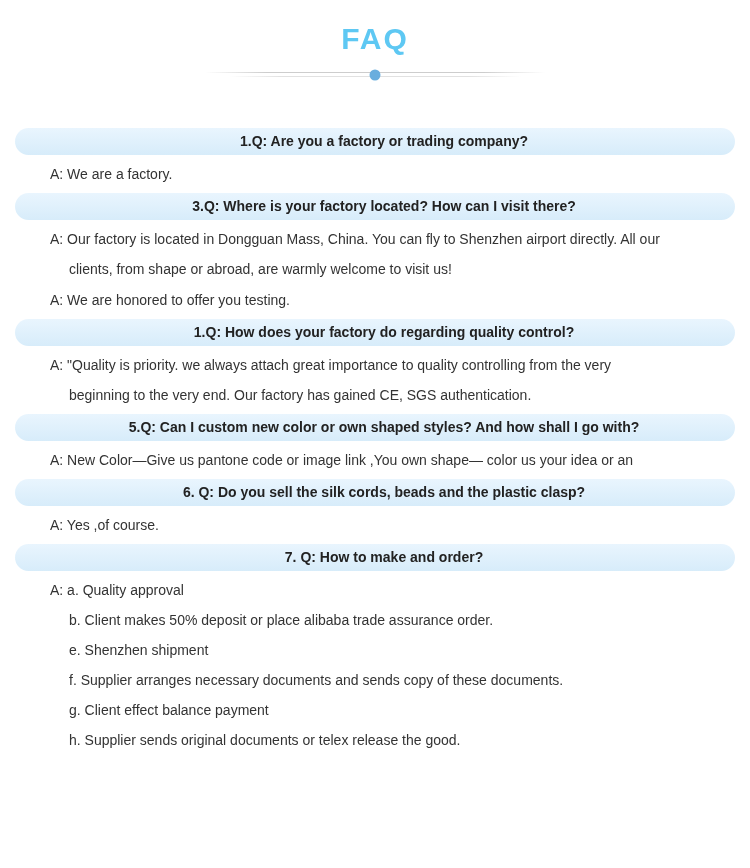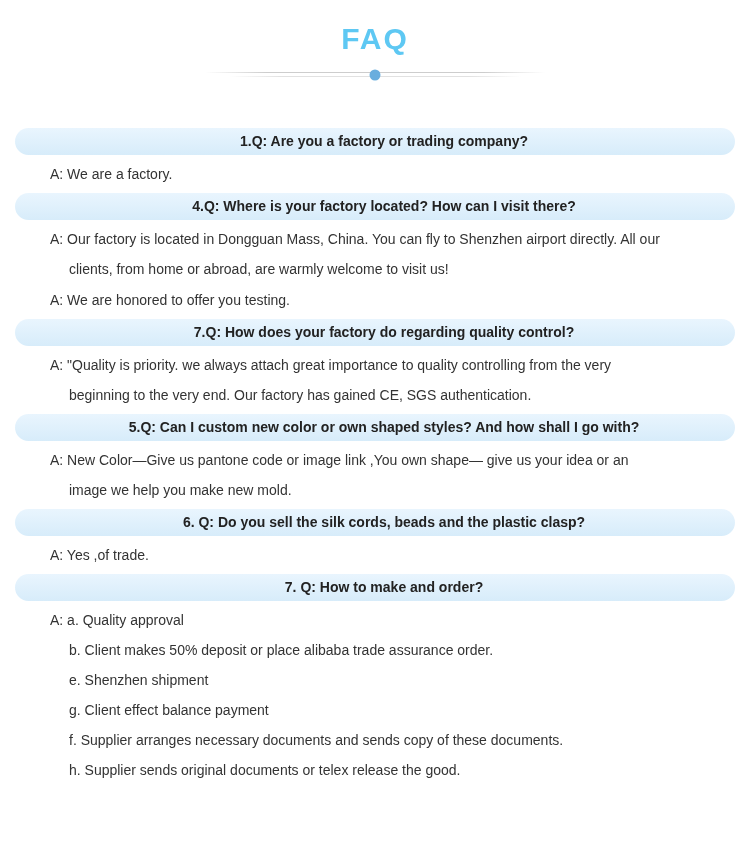--- a/index.html
+++ b/index.html
@@ -93,44 +93,43 @@
       <div class="divider-dot"></div>
     </div>
   </div>
 
   <div class="faq-list">
       <div class="faq-item">
         <div class="question-pill">1.Q: Are you a factory or trading company?</div>
         <div class="answer-line">A: We are a factory.</div>
       </div>
       <div class="faq-item">
-        <div class="question-pill">4.Q: Where is your factory located? How can I visit there?</div>
+        <div class="question-pill">3.Q: Where is your factory located? How can I visit there?</div>
         <div class="answer-line">A: Our factory is located in Dongguan Mass, China. You can fly to Shenzhen airport directly. All our</div>
-        <div class="answer-line cont">clients, from home or abroad, are warmly welcome to visit us!</div>
+        <div class="answer-line cont">clients, from shape or abroad, are warmly welcome to visit us!</div>
       </div>
       <div class="faq-item">
         <div class="answer-line">A: We are honored to offer you testing.</div>
       </div>
       <div class="faq-item">
-        <div class="question-pill">7.Q: How does your factory do regarding quality control?</div>
+        <div class="question-pill">1.Q: How does your factory do regarding quality control?</div>
         <div class="answer-line">A: "Quality is priority. we always attach great importance to quality controlling from the very</div>
         <div class="answer-line cont">beginning to the very end. Our factory has gained CE, SGS authentication.</div>
       </div>
       <div class="faq-item">
         <div class="question-pill">5.Q: Can I custom new color or own shaped styles? And how shall I go with?</div>
-        <div class="answer-line">A: New Color—Give us pantone code or image link ,You own shape— give us your idea or an</div>
-        <div class="answer-line cont">image we help you make new mold.</div>
+        <div class="answer-line">A: New Color—Give us pantone code or image link ,You own shape— color us your idea or an</div>
       </div>
       <div class="faq-item">
         <div class="question-pill">6. Q: Do you sell the silk cords, beads and the plastic clasp?</div>
-        <div class="answer-line">A: Yes ,of trade.</div>
+        <div class="answer-line">A: Yes ,of course.</div>
       </div>
       <div class="faq-item">
         <div class="question-pill">7. Q: How to make and order?</div>
         <div class="answer-line">A: a. Quality approval</div>
         <div class="answer-line cont">b. Client makes 50% deposit or place alibaba trade assurance order.</div>
         <div class="answer-line cont">e. Shenzhen shipment</div>
+        <div class="answer-line cont">f. Supplier arranges necessary documents and sends copy of these documents.</div>
         <div class="answer-line cont">g. Client effect balance payment</div>
-        <div class="answer-line cont">f. Supplier arranges necessary documents and sends copy of these documents.</div>
         <div class="answer-line cont">h. Supplier sends original documents or telex release the good.</div>
       </div>
     </div>
 </div>
 
 </body></html>

